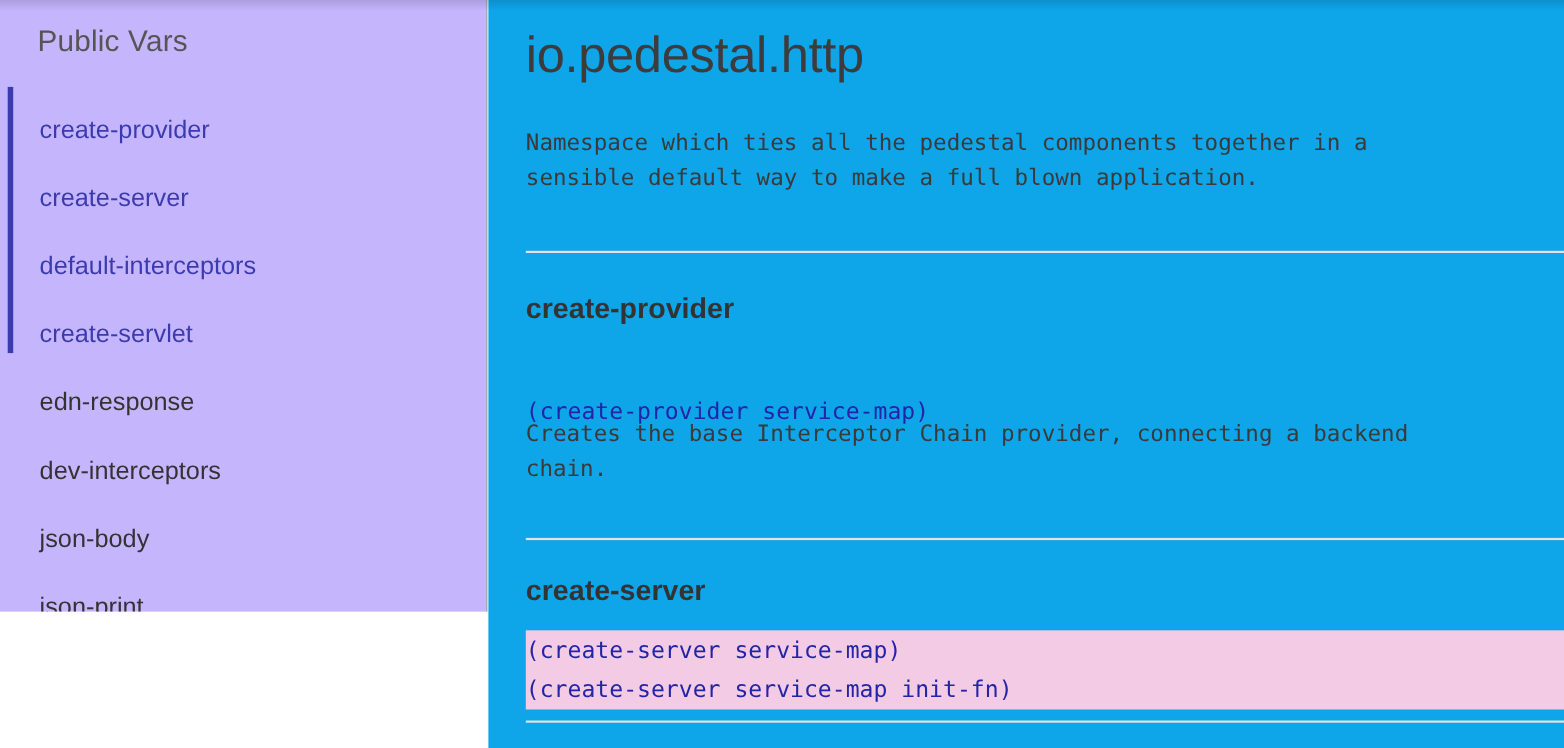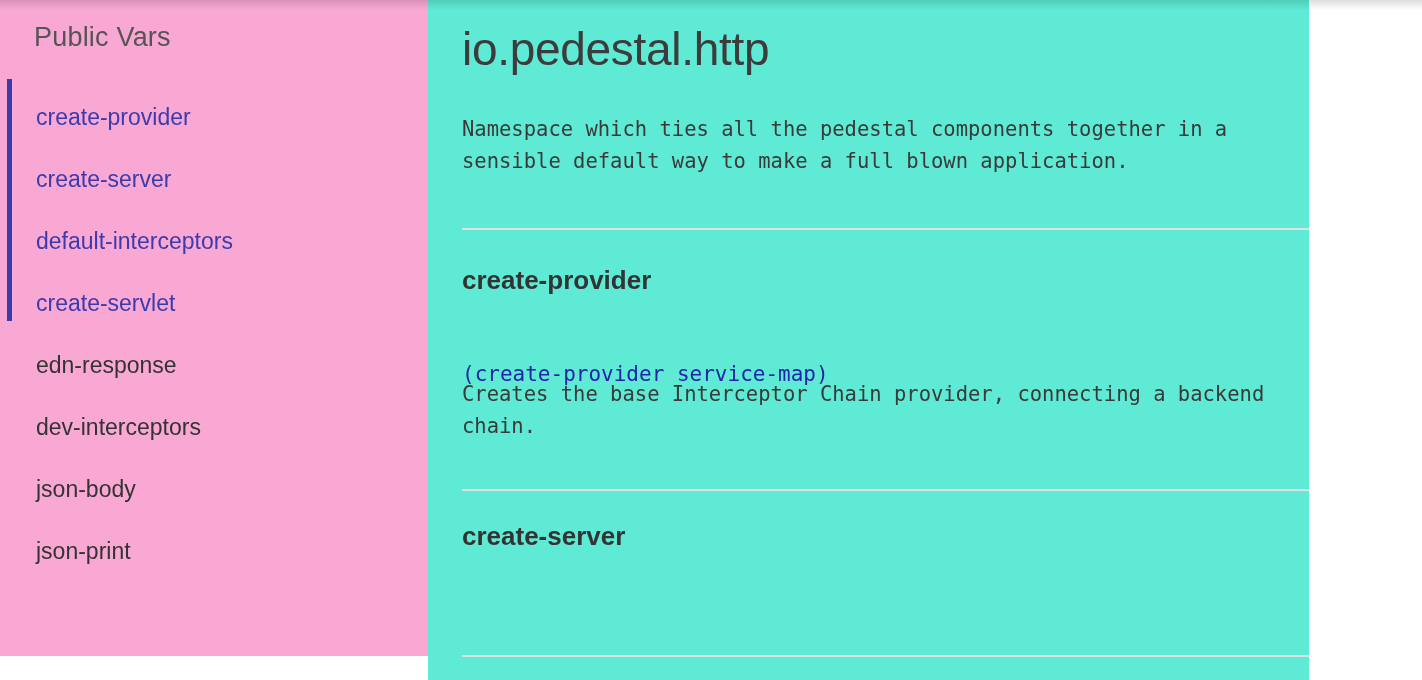--- a/index.html
+++ b/index.html
@@ -29,22 +29,22 @@
     background: linear-gradient(to bottom, rgba(0,0,0,0.13), rgba(0,0,0,0.0));
     z-index: 30;
     pointer-events: none;
   }
 
   
   .sidebar {
     position: absolute;
     top: 0; left: 0;
     width: 443px;
-    height: 656px;
-    background: #f9a8d4;
+    height: 556px;
+    background: #c4b5fd;
     border-right: 1px solid #a3a3a3;
     overflow: hidden;
   }
 
   .sidebar-title {
     position: absolute;
     left: 34px;
     top: 22px;
     font-size: 27px;
     font-weight: 400;
@@ -79,24 +79,24 @@
     color: #333333;
     white-space: nowrap;
     cursor: pointer;
   }
   .var-item.link { color: #3b3bad; }
 
   
   .main {
     position: absolute;
     top: 0;
-    left: 428px;
-    width: 881px;
+    left: 444px;
+    width: 978px;
     height: 680px;
-    background: #5eead4;
+    background: #0ea5e9;
     overflow: hidden;
   }
 
   .ns-title {
     position: absolute;
     left: 34px;
     top: 22px;
     font-size: 46px;
     font-weight: 400;
     color: #3c3c3c;
@@ -233,17 +233,21 @@
 
     <div class="sig sig-1">(create-provider service-map)</div>
 
     <div class="var-doc vd-1">Creates the base Interceptor Chain provider, connecting a backend
 chain.</div>
 
     <div class="hr hr-2"></div>
 
     <h2 class="var-heading vh-2">create-server</h2>
 
+    <div class="sig-block-hl">
+      <div class="sig-line">(create-server service-map)</div>
+      <div class="sig-line">(create-server service-map init-fn)</div>
+    </div>
 
     <div class="hr hr-3"></div>
 
   </main>
 </div>
 
 </body></html>

